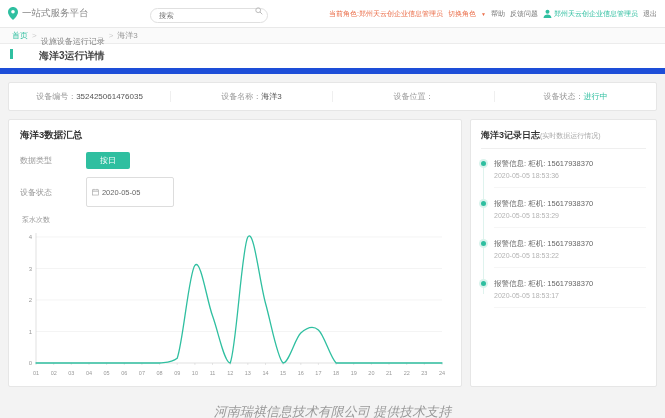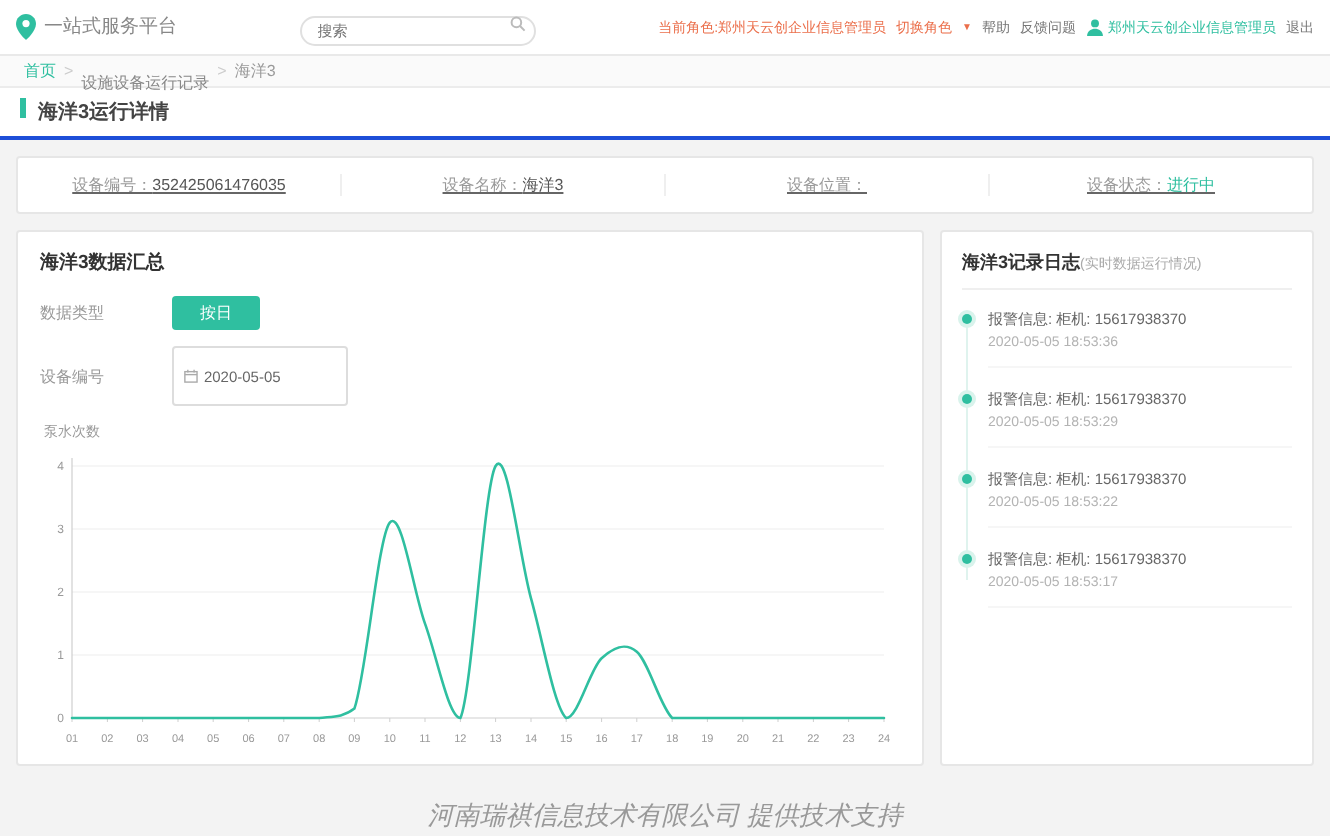--- a/index.html
+++ b/index.html
@@ -22,28 +22,28 @@
   .hlink { color:#777; cursor:pointer; }
   .user { display:flex; align-items:center; gap:2px; color:#2fbfa0; cursor:pointer; }
   
   .breadcrumb { height:16px; background:#fafafa; border-bottom:1px solid #ececec;
     display:flex; align-items:center; padding:0 12px; font-size:8px; color:#999; }
   .crumb-home { color:#2fbfa0; cursor:pointer; }
   .crumb-sep { margin:0 4px; color:#ccc; }
   .crumb-link { color:#888; cursor:pointer;margin-top:12px; }
   .crumb-cur { color:#999; }
   
-  .title-strip { background:#fff; border-bottom:2px solid #1d4ed8; padding:5px 10px;
-    display:flex; align-items:flex-start; }
+  .title-strip { background:#fff; border-bottom:6px solid #1d4ed8; padding:5px 10px;
+    display:flex; align-items:flex-start;gap:20px; }
   .title-bar { width:3px; height:10px; background:#2fbfa0; margin-right:6px; }
   .page-title { font-size:10px; font-weight:bold; color:#444; }
   
   .content { padding:8px; }
   .info-card { background:#fff; border:1px solid #e6e6e6; border-radius:2px;
-    display:flex; align-items:flex-end; padding:8px 0; margin-bottom:8px;text-decoration:underline; }
+    display:flex; align-items:flex-end; padding:8px 0; margin-bottom:8px; }
   .info-cell { flex:1; text-align:center; font-size:8px; border-right:1px solid #efefef; }
   .info-cell:last-child { border-right:none; }
   .info-label { color:#999; }
   .info-value { color:#555; }
   .info-value.status { color:#2fbfa0; }
   .main-row { display:flex; gap:8px; height:268px; }
   .card { background:#fff; border:1px solid #e6e6e6; border-radius:2px; }
   .card-left { flex:1; padding:9px 11px; }
   .card-right { width:188px; padding:9px 10px; }
   .card-title { font-size:9.5px; font-weight:bold; color:#333; margin-bottom:10px; }
@@ -143,21 +143,21 @@
 
   <div class="main-row">
 
     <div class="card card-left">
       <div class="card-title">海洋3数据汇总</div>
       <div class="form-row">
         <span class="form-label">数据类型</span>
         <button class="type-btn">按日</button>
       </div>
       <div class="form-row">
-        <span class="form-label">设备编号</span>
+        <span class="form-label">设备状态</span>
         <div class="date-input">
           <svg width="8" height="8" viewBox="0 0 8 8">
             <rect x="0.5" y="1.5" width="7" height="6" fill="none" stroke="#aaa" stroke-width="0.8"></rect>
             <line x1="0.5" y1="3.2" x2="7.5" y2="3.2" stroke="#aaa" stroke-width="0.8"></line>
             <line x1="2.2" y1="0.4" x2="2.2" y2="2" stroke="#aaa" stroke-width="0.8"></line>
             <line x1="5.8" y1="0.4" x2="5.8" y2="2" stroke="#aaa" stroke-width="0.8"></line>
           </svg>
           <input type="text" readonly="" value="2020-05-05" style="">
         </div>
       </div>

